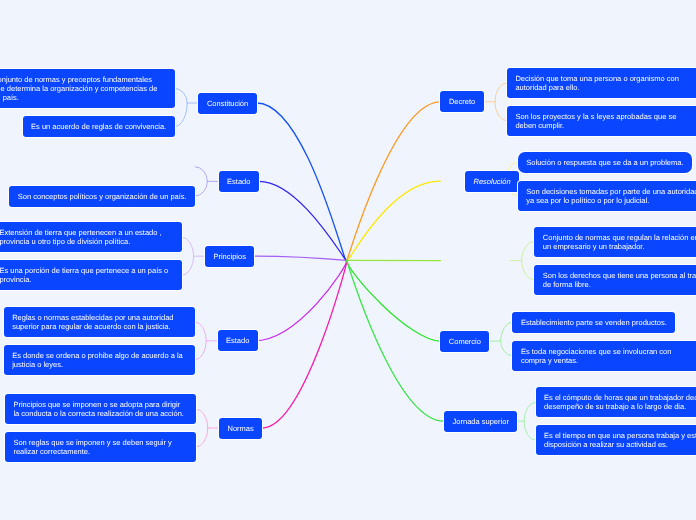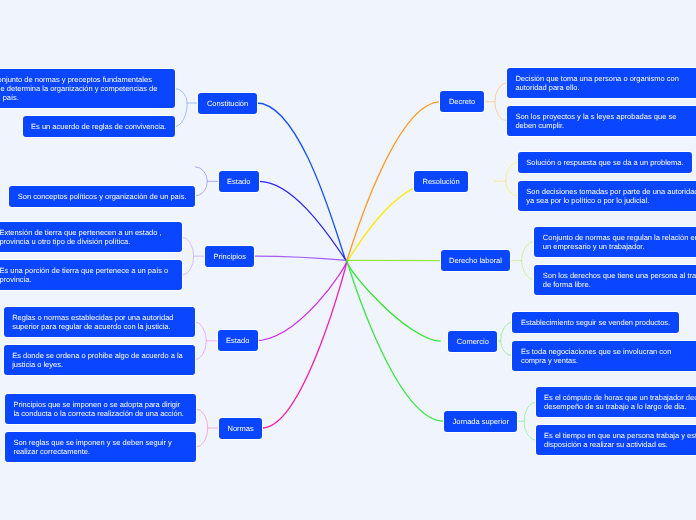--- a/index.html
+++ b/index.html
@@ -53,25 +53,24 @@
 <div class="node leaf" style="left: -9.1px; top: 260.3px;">Es una porción de tierra que pertenece a un país o provincia.</div>
 <div class="node lvl1" style="left: 217.5px; top: 330.3px;">Estado</div>
 <div class="node leaf" style="left: 3.7px; top: 344.9px;">Es donde se ordena o prohibe algo de acuerdo a la justicia o leyes.</div>
 <div class="node leaf" style="left: 3.7px; top: 306.7px;">Reglas o normas establecidas por una autoridad superior para regular de acuerdo con la justicia.</div>
 <div class="node lvl1" style="left: 219px; top: 417.5px;">Normas</div>
 <div class="node leaf" style="left: 4.9px; top: 432.1px;">Son reglas que se imponen y se deben seguir y realizar correctamente.</div>
 <div class="node leaf" style="left: 4.9px; top: 393.9px;">Principios que se imponen o se adopta para dirigir la conducta o la correcta realización de una acción.</div>
 <div class="node lvl1" style="left: 440.4px; top: 91.3px;">Decreto</div>
 <div class="node leaf" style="left: 506.9px; top: 67.7px;">Decisión que toma una persona o organismo con autoridad para ello.</div>
 <div class="node leaf" style="left: 506.9px; top: 105.9px;">Son los proyectos y la s leyes aprobadas que se deben cumplir.</div>
-<div class="node lvl1" style="left: 414px; top: 170.7px;">Resolución</div>
-<div class="node leaf" style="left: 517.8px; top: 151.6px;">Solución o respuesta que se da a un problema.</div>
+<div class="node lvl1" style="left: 465px; top: 170.7px; font-style: italic;">Resolución</div>
+<div class="node leaf" style="left: 517.8px; top: 151.6px; border-radius: 7px;">Solución o respuesta que se da a un problema.</div>
 <div class="node leaf" style="left: 517.8px; top: 180.8px;">Son decisiones tomadas por parte de una autoridad ya sea por lo político o por lo judicial.</div>
-<div class="node lvl1" style="left: 440.5px; top: 250.1px;">Derecho laboral</div>
 <div class="node leaf" style="left: 534.3px; top: 226.5px;">Conjunto de normas que regulan la relación entre un empresario y un trabajador.</div>
 <div class="node leaf" style="left: 534.3px; top: 264.7px;">Son los derechos que tiene una persona al trabajar de forma libre.</div>
-<div class="node lvl1" style="left: 440.3px; top: 330.6px; margin-left: 8px;">Comercio</div>
-<div class="node leaf" style="left: 512.4px; top: 311.5px;">Establecimiento seguir se venden productos.</div>
+<div class="node lvl1" style="left: 440.3px; top: 330.6px;">Comercio</div>
+<div class="node leaf" style="left: 512.4px; top: 311.5px;">Establecimiento parte se venden productos.</div>
 <div class="node leaf" style="left: 512.4px; top: 340.7px;">Es toda negociaciones que se involucran con compra y ventas.</div>
 <div class="node lvl1" style="left: 444.1px; top: 410.7px;">Jornada superior</div>
 <div class="node leaf" style="left: 535.6px; top: 387.1px;">Es el cómputo de horas que un trabajador dedica al desempeño de su trabajo a lo largo de dia.</div>
 <div class="node leaf" style="left: 535.6px; top: 425.3px;">Es el tiempo en que una persona trabaja y está a disposición a realizar su actividad es.</div>
 </div>
 
 </body></html>

